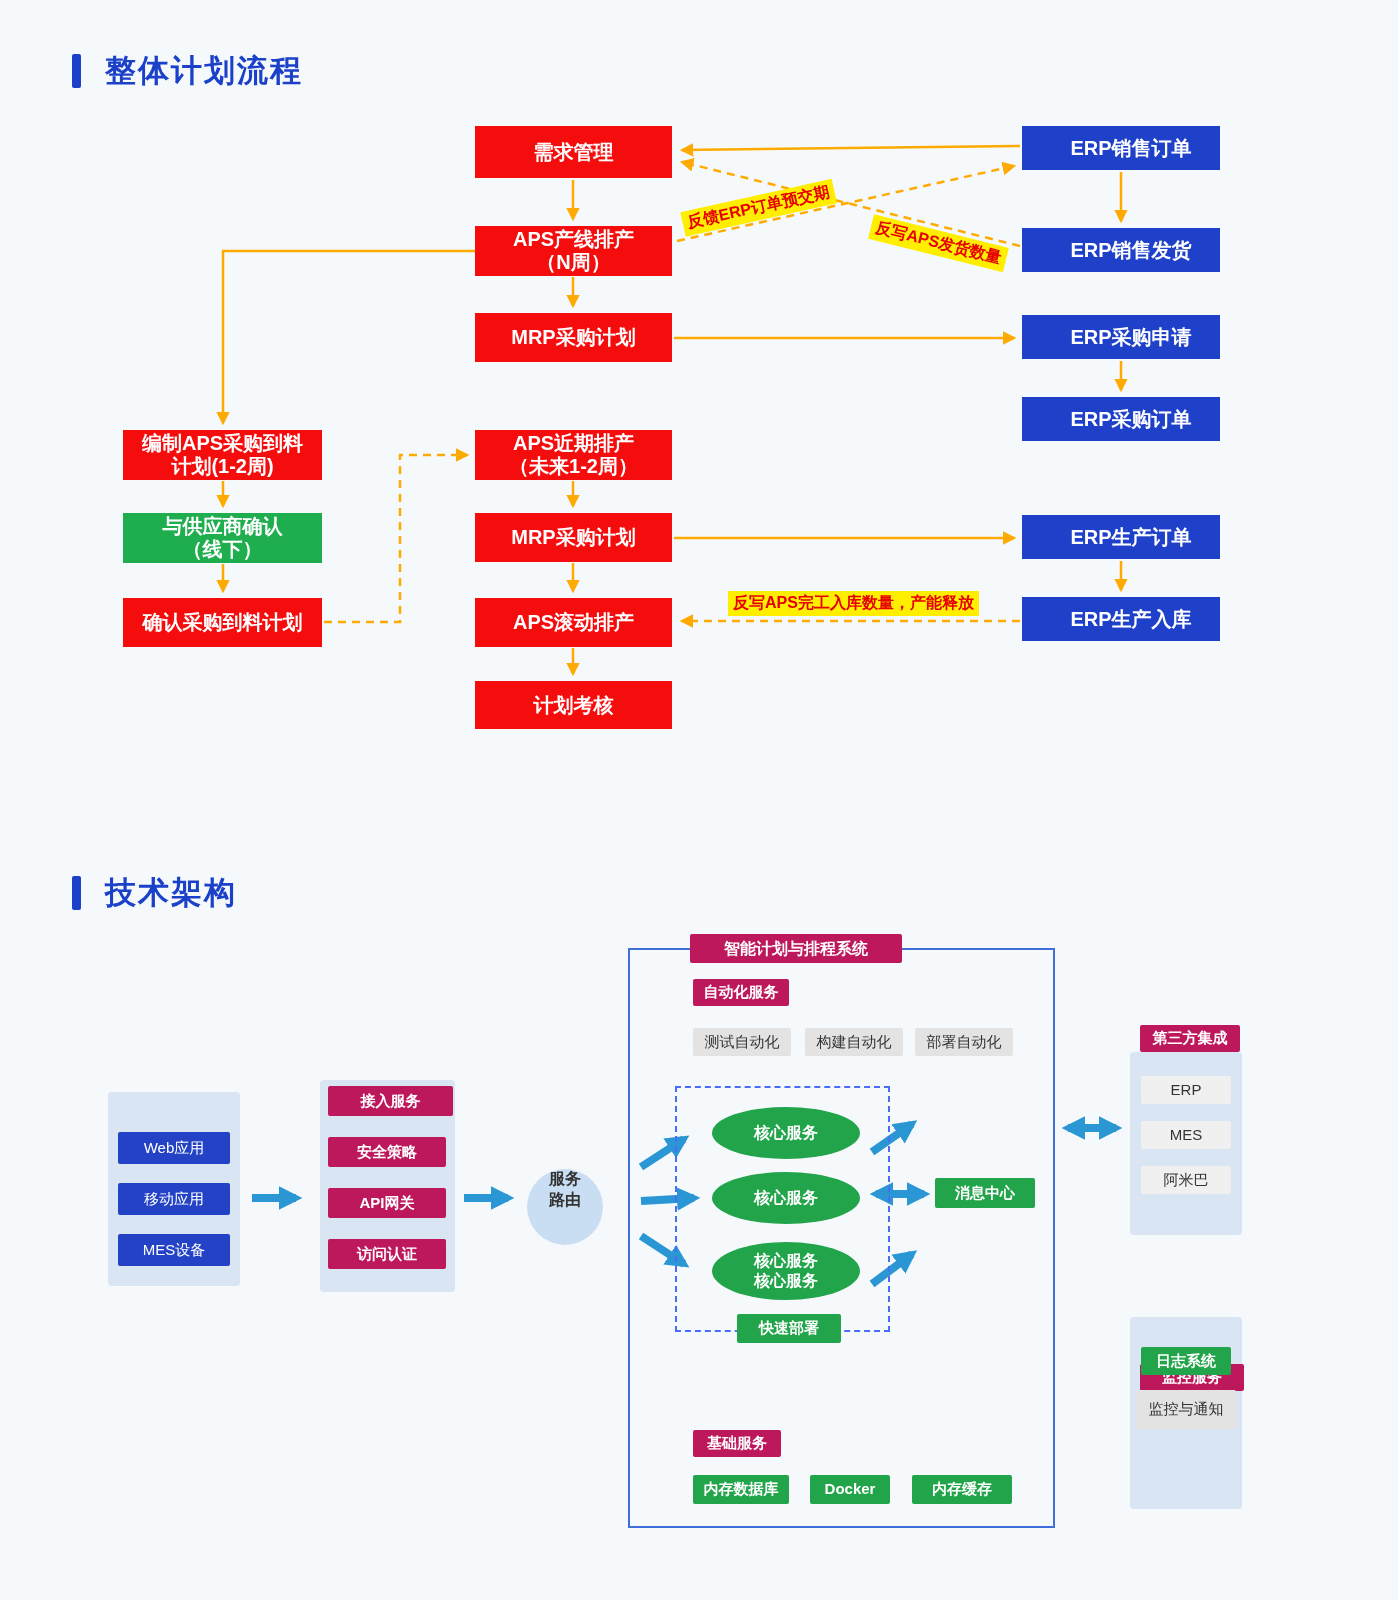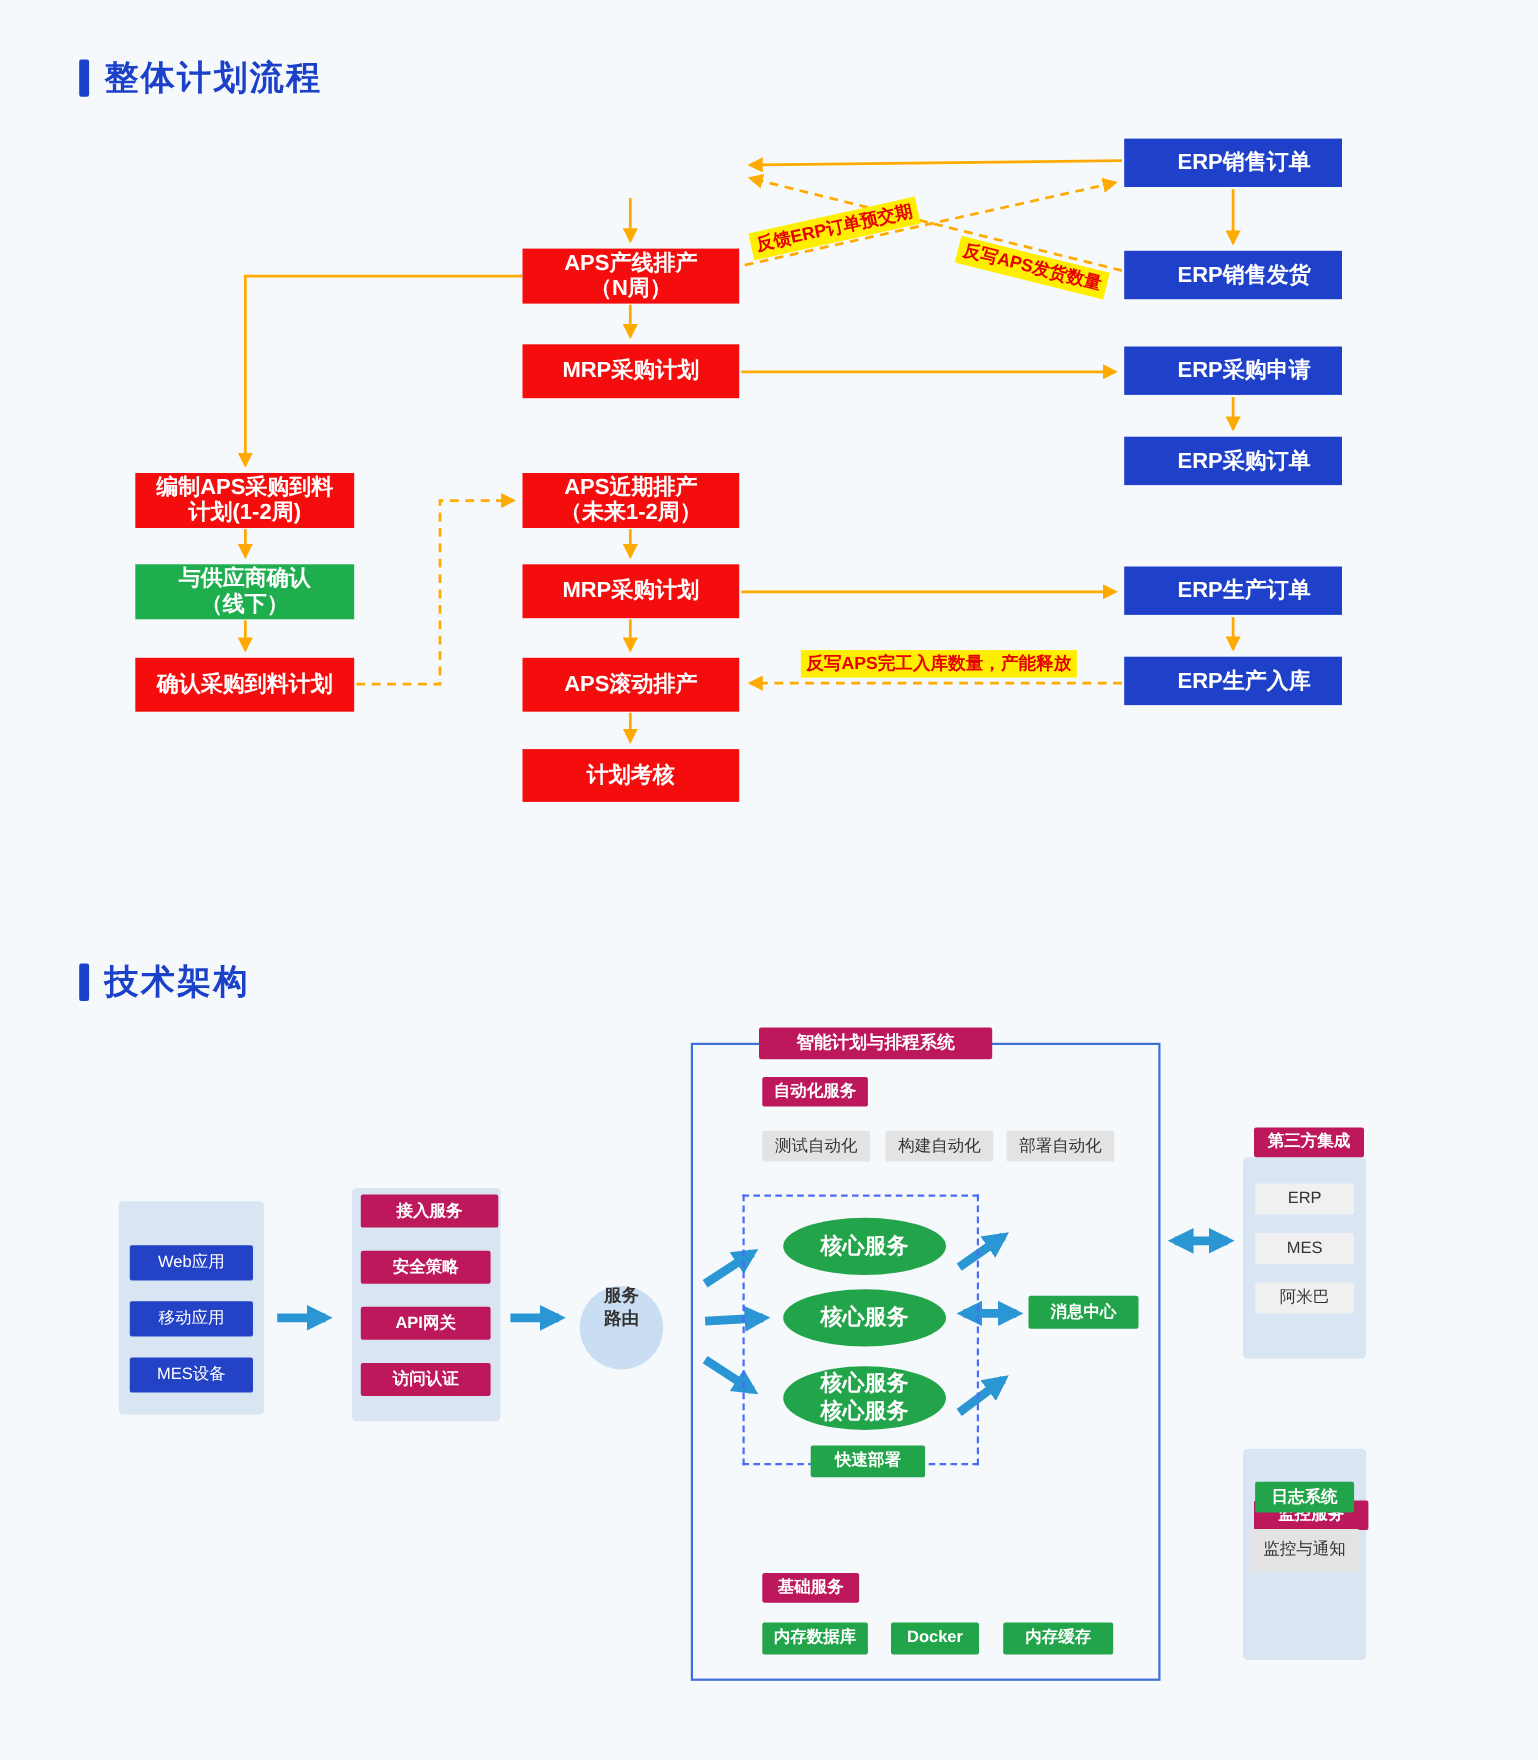--- a/index.html
+++ b/index.html
@@ -1,19 +1,19 @@
 <!DOCTYPE html>
 <html><head>
 <meta charset="utf-8">
 <style>
   * { margin:0; padding:0; box-sizing:border-box; }
   body { font-family:"Liberation Sans","DejaVu Sans",sans-serif; background:#e9eef5; }
   #canvas { position:relative; width:1398px; height:1600px; background:#f6f9fc; overflow:hidden; margin:0 auto; }
 
-  .sec-title { position:absolute; display:flex; align-items:center; gap:14px; }
+  .sec-title { position:absolute; display:flex; align-items:center; gap:24px; }
   .sec-bar  { width:9px; height:34px; background:#1b41c8; border-radius:2px; }
   .sec-text { font-size:31px; font-weight:700; color:#1b41c8; letter-spacing:2px; }
 
   .node { position:absolute; display:flex; flex-direction:column; align-items:center; justify-content:center;
           text-align:center; line-height:1.15; font-weight:700; font-size:20px; color:#fff; }
   .red   { background:#f50d0d; }
   .blue  { background:#1f41c9;padding-left:20px; }
   .green { background:#1fae4e; }
 
   .hl { position:absolute; background:#ffee00; color:#e60000; font-weight:700; font-size:16px;
@@ -24,21 +24,21 @@
            text-align:center; font-size:15px; line-height:1.1; border-radius:2px; }
   .orange   { background:#be185d; color:#fff; font-weight:700; }
   .bluesm   { background:#2342c6; color:#fff; }
   .gray     { background:#e3e3e3; color:#333; }
   .greensm  { background:#22a44a; color:#fff; font-weight:700; }
   .whitebox { background:#f0f0f0; color:#333; }
 
   .bigbox    { position:absolute; border:2px solid #3f6fd8; }
   .dashedbox { position:absolute; border:2px dashed #4a6cf7; }
   .ellipse   { position:absolute; display:flex; flex-direction:column; align-items:center; justify-content:center;
-               background:#22a44a; color:#fff; font-weight:700; font-size:20px; border-radius:50%; line-height:1.25; }
+               background:#22a44a; color:#fff; font-weight:700; font-size:16px; border-radius:50%; line-height:1.25; }
   .circle    { position:absolute; border-radius:50%; background:#c9def2; color:#333; display:flex; flex-direction:column;
                align-items:center; font-size:16px; font-weight:700; line-height:1.3; }
   svg.arrows { position:absolute; left:0; top:0; pointer-events:none; }
 </style>
 </head>
 <body>
 
 <div id="canvas">
 
   <svg class="arrows" width="1398" height="1600">
@@ -83,20 +83,23 @@
       <line x1="872" y1="1284" x2="912" y2="1254" marker-end="url(#mB)"></line>
       <line x1="1068" y1="1128" x2="1116" y2="1128" marker-start="url(#mB)" marker-end="url(#mB)"></line>
     </g>
   </svg>
 
   <div class="sec-title" style="left:72px;top:50px">
     <span class="sec-bar"></span>
     <span class="sec-text">整体计划流程</span>
   </div>
 
+  <div class="node red" style="left:475px;top:126px;width:197px;height:52px">
+    <span>需求管理</span>
+  </div>
   <div class="node red" style="left:475px;top:226px;width:197px;height:50px">
     <span>APS产线排产</span>
     <span>（N周）</span>
   </div>
   <div class="node red" style="left:475px;top:313px;width:197px;height:49px">
     <span>MRP采购计划</span>
   </div>
   <div class="node red" style="left:475px;top:430px;width:197px;height:50px">
     <span>APS近期排产</span>
     <span>（未来1-2周）</span>

